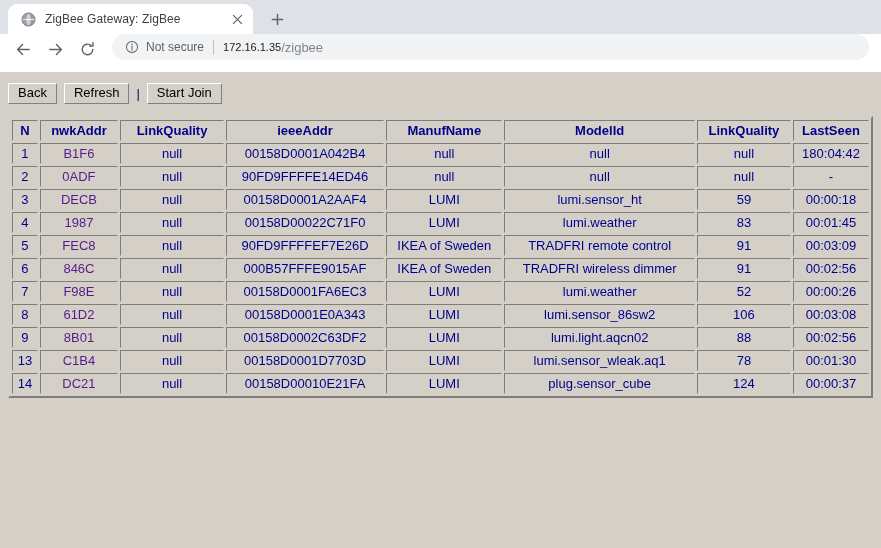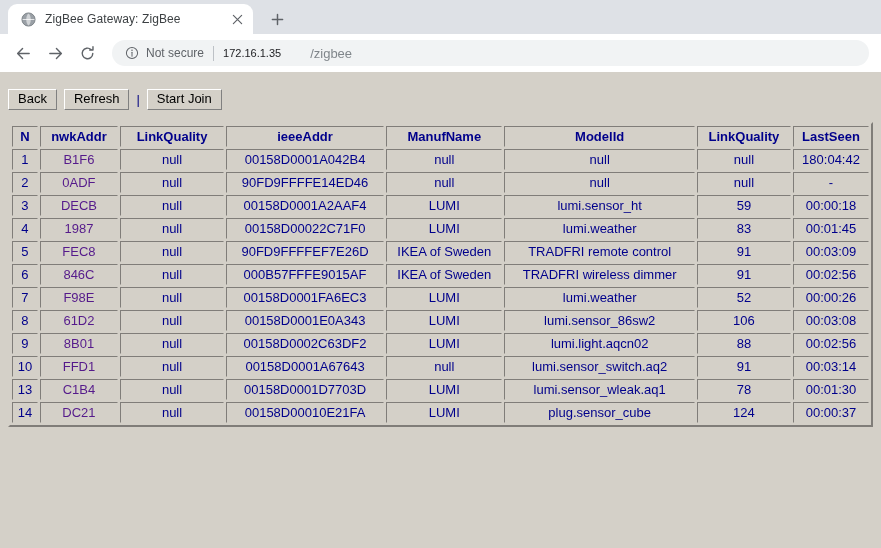--- a/index.html
+++ b/index.html
@@ -88,21 +88,21 @@
     justify-content: center;
     border-radius: 50%;
     color: #5f6368;
     flex: none;
   }
 
   .toolbar {
     height: 38px;
     background: #ffffff;
     display: flex;
-    align-items: center;
+    align-items: flex-start;
     padding: 0 8px;
     flex: none;
     box-sizing: border-box;
   }
 
   .nav-btn {
     width: 30px;
     height: 30px;
     display: flex;
     align-items: center;
@@ -156,33 +156,32 @@
   .omni-url-host {
     font-size: 11px;
     color: #202124;
     white-space: nowrap;
   }
 
   .omni-url-path {
     font-size: 13px;
     color: #80868b;
     white-space: nowrap;
-    margin-left: 29px;
   }
 
   
   .viewport {
     flex: 1;
     background: #d4d0c8;
     overflow: hidden;
     position: relative;
   }
 
   .page {
-    padding: 16px 8px 0 8px;
+    padding: 10px 8px 0 8px;
   }
 
   .btnbar {
     display: flex;
     align-items: center;
     margin-bottom: 12px;
     height: 22px;
   }
 
   .winbtn {
@@ -437,30 +436,20 @@
               <td class="cell-n">9</td>
               <td><a class="nwk-link">8B01</a></td>
               <td>null</td>
               <td>00158D0002C63DF2</td>
               <td>LUMI</td>
               <td>lumi.light.aqcn02</td>
               <td>88</td>
               <td>00:02:56</td>
             </tr>
             <tr>
-              <td class="cell-n">10</td>
-              <td><a class="nwk-link">FFD1</a></td>
-              <td>null</td>
-              <td>00158D0001A67643</td>
-              <td>null</td>
-              <td>lumi.sensor_switch.aq2</td>
-              <td>91</td>
-              <td>00:03:14</td>
-            </tr>
-            <tr>
               <td class="cell-n">13</td>
               <td><a class="nwk-link">C1B4</a></td>
               <td>null</td>
               <td>00158D0001D7703D</td>
               <td>LUMI</td>
               <td>lumi.sensor_wleak.aq1</td>
               <td>78</td>
               <td>00:01:30</td>
             </tr>
             <tr>

